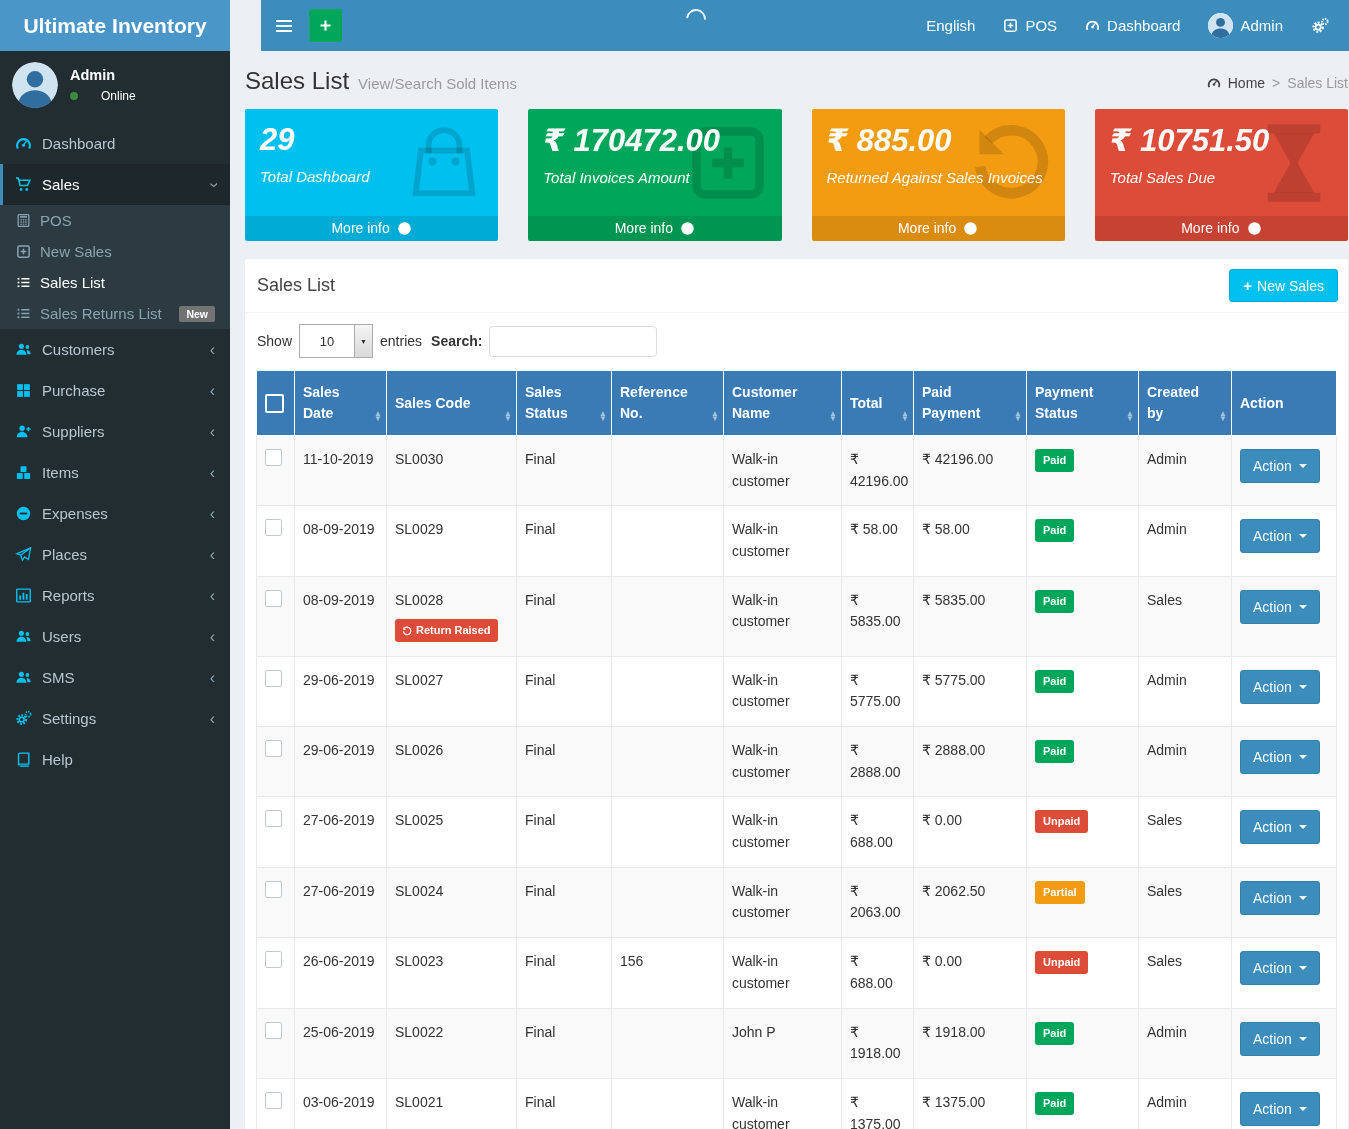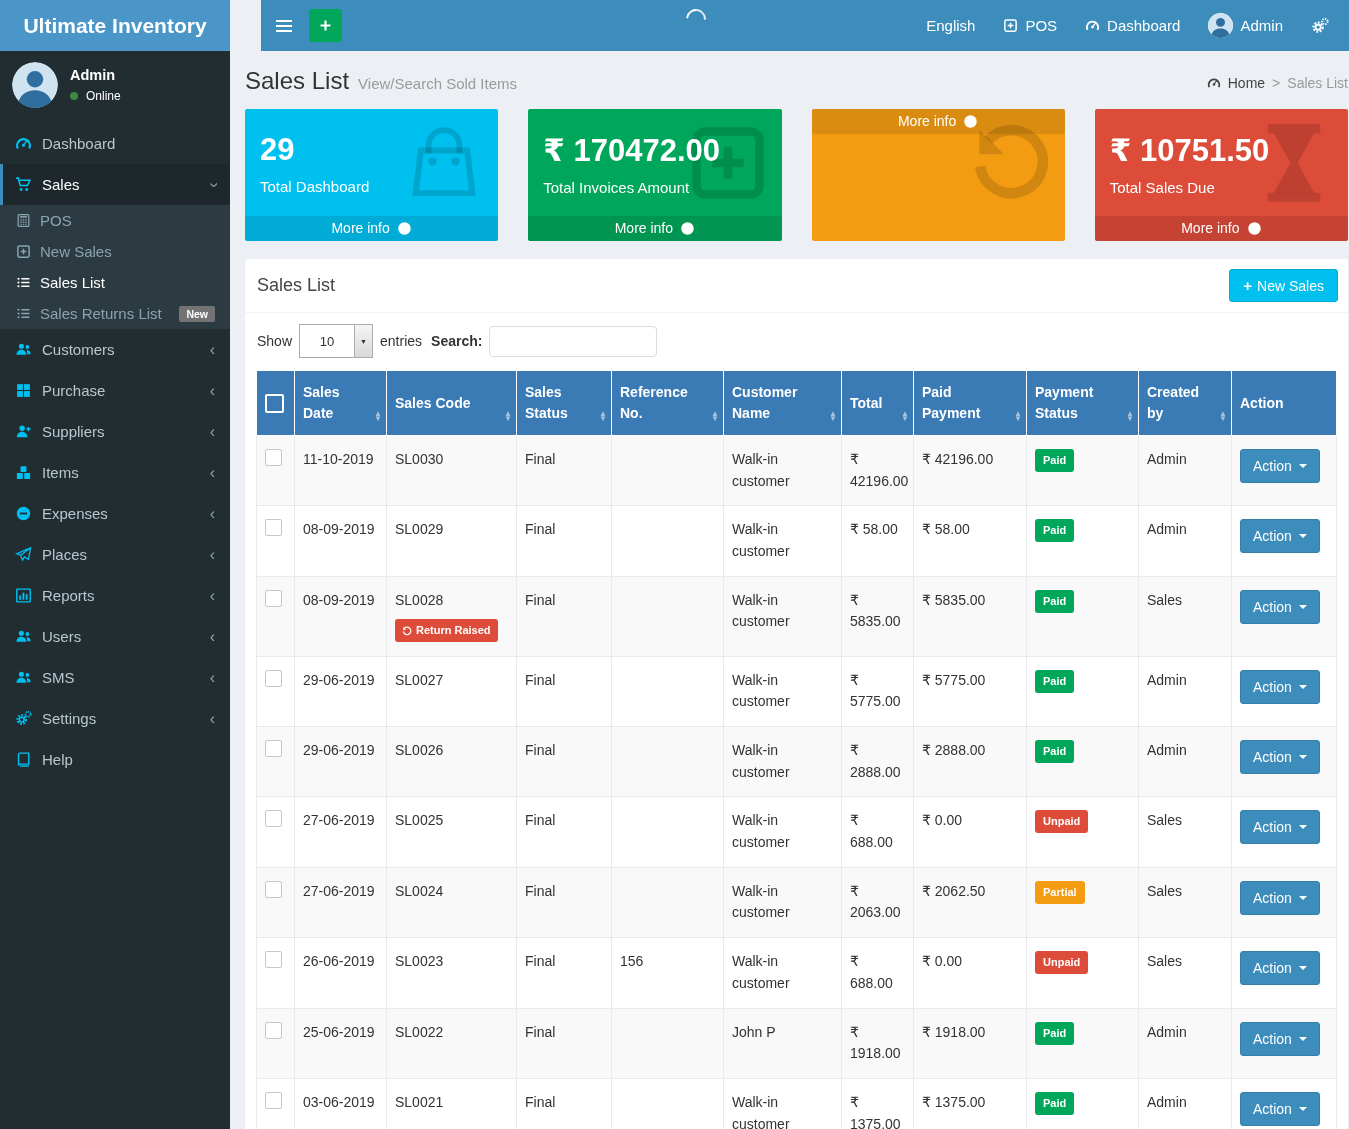--- a/index.html
+++ b/index.html
@@ -30,21 +30,21 @@
   .sidebar { width:230px; background:#222d32; flex:0 0 230px; }
   .content { flex:1; display:flex; flex-direction:column; }
   .content-inner { flex:1; padding:12px 15px 0; }
 
   
   .user-panel { display:flex; align-items:center; padding:11px 12px; }
   .user-avatar { width:46px; height:46px; border-radius:50%; overflow:hidden; flex:0 0 46px; }
   .user-avatar svg { width:46px; height:46px; }
   .user-info { margin-left:12px; }
   .user-name { color:#fff; font-weight:bold; font-size:14.5px; margin-bottom:6px; }
-  .user-status { color:#fff; font-size:12px; display:flex; align-items:center; gap:8px; }
+  .user-status { color:#fff; font-size:12px; display:flex; align-items:center; gap:23px; }
   .dot { width:8px; height:8px; border-radius:50%; background:#3d8b3d; display:inline-block; }
   #sidebar-menu { list-style:none; margin-top:4px; }
   .item-link { display:flex; align-items:center; padding:12px 15px; color:#b8c7ce; font-size:15px; }
   .item-link .ic { width:17px; height:17px; margin-right:10px; color:#00c0ef; flex:0 0 17px; }
   li.active > .item-link { background:#1e282c; color:#fff; box-shadow:inset 3px 0 0 #3c8dbc; }
   .arr { margin-left:auto; color:#8aa4af; font-size:16px; line-height:1; }
   .arr.down { transform:rotate(-90deg); }
   .submenu { list-style:none; background:#2c3b41; }
   .sub-link { display:flex; align-items:center; padding:7px 15px 7px 16px; color:#8aa4af; font-size:15px; }
   .sub-link .ic { width:15px; height:15px; margin-right:9px; color:#8aa4af; flex:0 0 15px; }
@@ -59,21 +59,21 @@
   .subtitle { font-size:15px; color:#9a9a9a; }
   .breadcrumb { display:flex; align-items:center; gap:7px; font-size:14px; color:#444; padding-bottom:4px; }
   .breadcrumb .ic { width:14px; height:14px; color:#444; }
   .breadcrumb .sep, .breadcrumb .current { color:#999; }
 
   
   .info-grid { display:grid; grid-template-columns:repeat(4,1fr); gap:30px; margin-bottom:18px; }
   .small-box { border-radius:2px; position:relative; color:#fff; }
   .bg-aqua { background:#00c0ef; } .bg-green { background:#00a65a; }
   .bg-yellow { background:#f39c12; } .bg-red { background:#dd4b39; }
-  .sb-inner { padding:23px 15px 10px; min-height:107px; position:relative; z-index:1; }
+  .sb-inner { padding:13px 15px 10px; min-height:107px; position:relative; z-index:1;font-style:italic; }
   .sb-inner h3 { font-size:31px; font-weight:bold; margin-bottom:10px; white-space:nowrap; }
   .sb-inner p { font-size:15px; }
   .sb-icon { position:absolute; top:12px; right:12px; width:84px; height:84px; color:rgba(0,0,0,0.14); z-index:0; }
   .sb-icon svg { width:84px; height:84px; }
   .sb-footer { display:flex; align-items:center; justify-content:center; gap:7px; background:rgba(0,0,0,0.1); color:#fff; font-size:14px; padding:4px 8px 5px; border-radius:0 0 2px 2px; position:relative; z-index:2; }
   .sb-footer .ic { width:15px; height:15px; }
 
   
   .box { background:#fff; border-radius:3px; box-shadow:0 1px 1px rgba(0,0,0,0.1); margin-bottom:22px; }
   .box-header { display:flex; align-items:center; justify-content:space-between; padding:10px 10px 10px 12px; border-bottom:1px solid #f4f4f4; }
@@ -480,20 +480,24 @@
                   <use href="#i-plus-square"></use>
                 </svg></div>
               <a class="sb-footer">
                 <span>More info</span>
                 <svg class="ic ">
                   <use href="#i-arrow-circle"></use>
                 </svg>
               </a>
             </div>
             <div class="small-box bg-yellow">
+              <div class="sb-inner">
+                <h3>₹ 885.00</h3>
+                <p>Returned Against Sales Invoices</p>
+              </div>
               <div class="sb-icon"><svg>
                   <use href="#i-undo"></use>
                 </svg></div>
               <a class="sb-footer">
                 <span>More info</span>
                 <svg class="ic ">
                   <use href="#i-arrow-circle"></use>
                 </svg>
               </a>
             </div>

